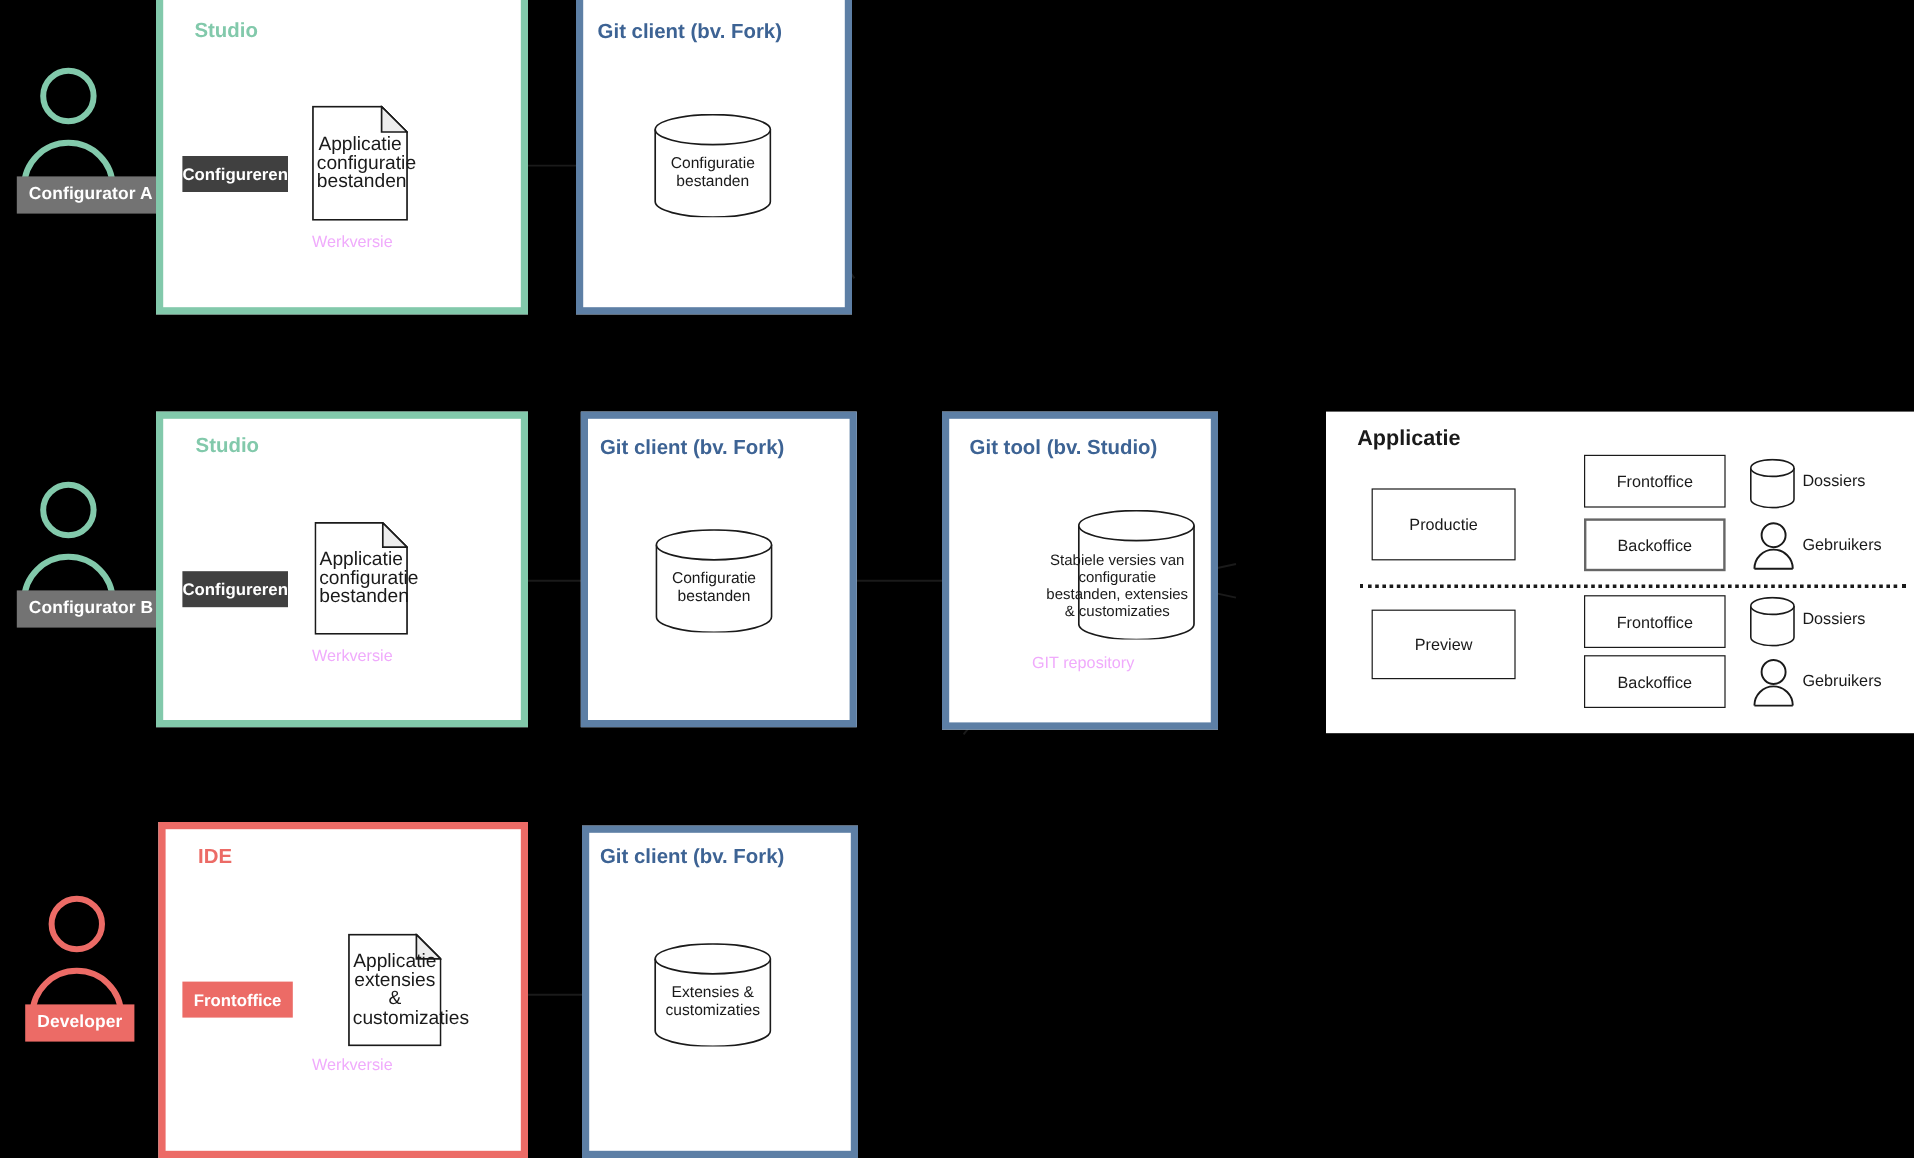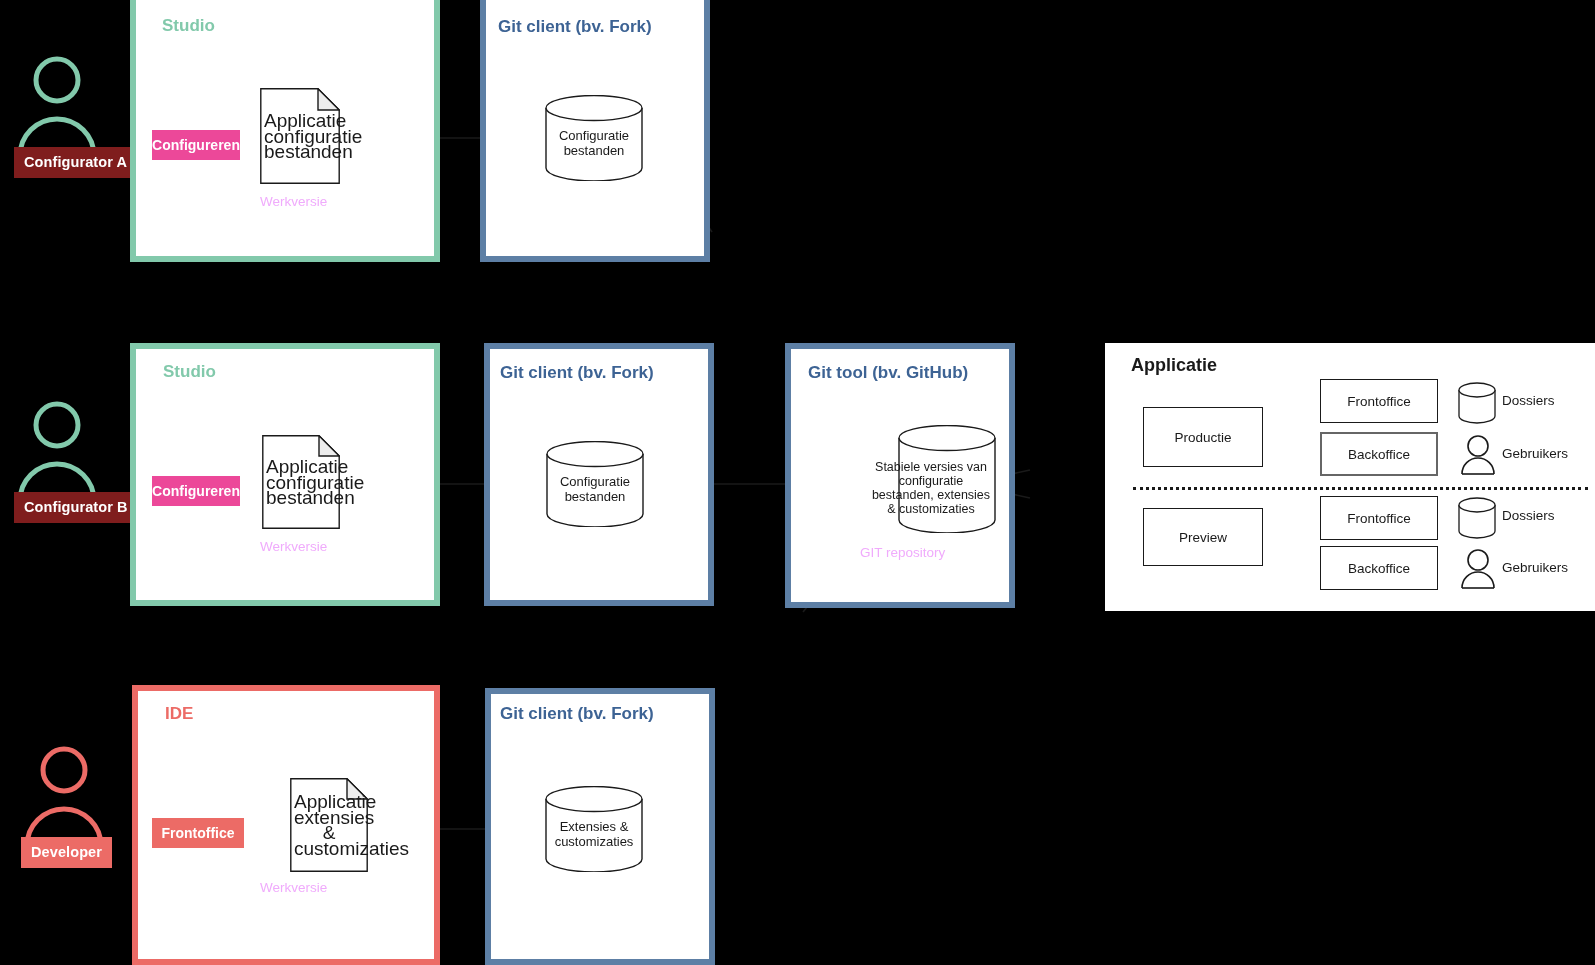--- a/index.html
+++ b/index.html
@@ -19,21 +19,21 @@
   .actor .badge {
     position: absolute;
     left: 0;
     color: #ffffff;
     font-weight: bold;
     font-size: 14.5px;
     padding: 7px 10px 8px 10px;
     white-space: nowrap;
     letter-spacing: .1px;
   }
-  .actor-green .badge { background: #7f1d1d; }
+  .actor-green .badge { background: #737373; }
   .actor-red  .badge { background: #EC6B66; }
   .actor svg { position: absolute; left: 0; top: 0; display:block; }
 
   
   .zone {
     position: absolute;
     background: #ffffff;
     box-sizing: border-box;
   }
   .zone.green { border: 6px solid #82C9AB; }
@@ -57,32 +57,32 @@
     position: absolute;
     color: #ffffff;
     font-weight: bold;
     font-size: 14px;
     display: flex;
     align-items: center;
     justify-content: center;
     white-space: nowrap;
     box-sizing: border-box;
   }
-  .action-tag.green { background: #ec4899; }
+  .action-tag.green { background: #404040; }
   .action-tag.red   { background: #EC6B66; }
 
   
   .doc { position: absolute; }
   .doc .doc-text {
     position: absolute;
     left: 0; right: 0;
     top: 50%;
     transform: translateY(-50%);
     text-align: center;
-    font-size: 19px;
+    font-size: 16px;
     color: #1A1A1A;
     line-height: 15.5px;
     padding: 0 4px;
     box-sizing: border-box;
   }
   .caption {
     position: absolute;
     font-size: 13.5px;
     color: #f0abfc;
     white-space: nowrap;
@@ -251,21 +251,21 @@
 
   <div class="cyl" style="left:546px; top:441px; width:98px; height:86px;">
     <svg width="98" height="86" viewBox="0 0 98 86">
       <path d="M 1 13 V 73 A 48 13 0 0 0 97 73 V 13" fill="#ffffff" stroke="#1A1A1A" stroke-width="1.4"></path>
       <ellipse cx="49" cy="13" rx="48" ry="12.5" fill="#ffffff" stroke="#1A1A1A" stroke-width="1.4"></ellipse>
     </svg>
     <div class="cyl-text" style="top:56%;">Configuratie bestanden</div>
   </div>
 
   <div class="zone blue" style="left:785px; top:343px; width:230px; height:265px;"></div>
-  <div class="zone-title blue" style="left:808px; top:363px;">Git tool (bv. GitHub)</div>
+  <div class="zone-title blue" style="left:808px; top:363px;">Git tool (bv. Studio)</div>
 
   <div class="cyl small" style="left:866px; top:425px; width:98px; height:108px;padding-left:32px;">
     <svg width="98" height="108" viewBox="0 0 98 108">
       <path d="M 1 13 V 95 A 48 13 0 0 0 97 95 V 13" fill="#ffffff" stroke="#1A1A1A" stroke-width="1.4"></path>
       <ellipse cx="49" cy="13" rx="48" ry="12.5" fill="#ffffff" stroke="#1A1A1A" stroke-width="1.4"></ellipse>
     </svg>
     <div class="cyl-text" style="top:58%;">Stabiele versies van configuratie bestanden, extensies &amp; customizaties</div>
   </div>
   <div class="caption" style="left:860px; top:545px; width:110px;">GIT repository</div>
 

